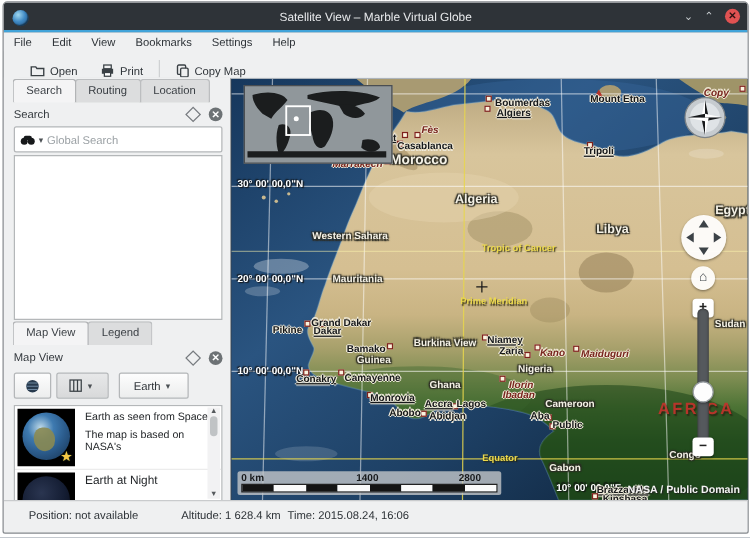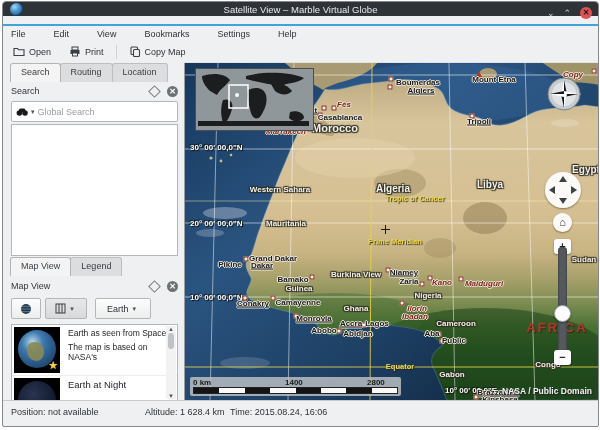--- a/index.html
+++ b/index.html
@@ -1,37 +1,37 @@
 <!DOCTYPE html>
 <html><head>
 <meta charset="utf-8">
 <style>
   html,body{margin:0;padding:0;background:#fff;width:600px;height:430px;overflow:hidden;
     font-family:"Liberation Sans",sans-serif;}
   .window{position:absolute;left:2px;top:1px;width:595px;height:424px;background:#eff0f1;
     border:1px solid #85898d;border-radius:4px 4px 2px 2px;overflow:hidden;}
   
-  .titlebar{position:absolute;left:0;top:0;right:0;height:14px;background:#2e3338;
+  .titlebar{position:absolute;left:0;top:0;right:0;height:24px;background:#2e3338;
     display:flex;align-items:center;}
   .titlebar .appicon{width:13px;height:13px;margin-left:7px;border-radius:50%;
     background:radial-gradient(circle at 35% 30%, #9fd7f0 0%, #3f89c4 45%, #1f4e7d 100%);
     box-shadow:inset -1px -1px 1px rgba(0,0,0,.5);}
   .titlebar .title{position:absolute;left:0;right:0;text-align:center;color:#e8eaec;
     font-size:9.5px;}
   .tb-btns{position:absolute;right:6px;top:0;height:22px;display:flex;align-items:center;gap:9px;}
   .tb-chev{color:#cdd2d5;font-size:9px;line-height:9px;cursor:default;}
   .tb-close{width:12px;height:12px;border-radius:50%;background:#e05252;color:#2c1212;
     font-size:8px;line-height:12px;text-align:center;font-weight:bold;}
   .bluebar{position:absolute;left:0;top:22px;right:0;height:2px;background:#41a3d9;}
   
   .menubar{position:absolute;left:0;top:24px;right:0;height:15px;display:flex;
-    align-items:center;gap:12px;background:#eff0f1;}
+    align-items:center;gap:0;background:#eff0f1;}
   .menubar span{font-size:9px;color:#2e3338;padding:0 8px;}
-  .toolbar{position:absolute;left:1px;top:39px;right:0;height:21px;display:flex;
-    align-items:center;background:#eff0f1;border-bottom:1px solid #e2e3e5;}
+  .toolbar{position:absolute;left:12px;top:39px;right:0;height:21px;display:flex;
+    align-items:flex-end;background:#eff0f1;border-bottom:1px solid #e2e3e5;}
   .tool{display:flex;align-items:center;gap:4px;font-size:9px;color:#2e3338;padding:0 9px;}
   .tool svg{display:block;}
   .tsep{width:1px;height:14px;background:#cfd1d3;margin:0 3px;}
   
   .sidebar{position:absolute;left:0;top:60px;width:181px;height:338px;background:#eff0f1;}
   .tabs{position:absolute;left:7px;right:0;height:19px;display:flex;}
   .tab{font-size:9px;color:#3a3f44;padding:3px 10px 2px;border:1px solid #bcbec0;
     border-bottom:none;border-radius:3px 3px 0 0;background:#dcddde;margin-right:-1px;}
   .tab.active{background:#f4f4f5;border-color:#b2b4b6;position:relative;z-index:2;}
   .dockhead{position:absolute;left:8px;right:6px;height:16px;display:flex;align-items:center;}
@@ -330,37 +330,37 @@
 
     <div id="label-layer" style="position:absolute;left:0;top:0;width:414px;height:337px;">
         <div class="lbl coord" style="left: 5px; top: 84px;">30° 00' 00,0"N</div>
         <div class="lbl coord" style="left: 5px; top: 160px;">20° 00' 00,0"N</div>
         <div class="lbl coord" style="left: 5px; top: 234px;">10° 00' 00,0"N</div>
         <div class="lbl coord" style="left: 260px; top: 327px;">10° 00' 00,0"E</div>
         <div class="lbl yellow" style="left: 230px; top: 135px;">Tropic of Cancer</div>
         <div class="lbl yellow" style="left: 210px; top: 178px;">Prime Meridian</div>
         <div class="lbl yellow" style="left: 215px; top: 303px;">Equator</div>
         <div class="lbl country" style="left: 150px; top: 65px; font-size: 11px;">Morocco</div>
-        <div class="lbl country" style="left: 208px; top: 97px; font-size: 10px; margin-top: 28px;">Algeria</div>
+        <div class="lbl country" style="left: 196px; top: 97px; font-size: 10px;">Algeria</div>
         <div class="lbl country" style="left: 305px; top: 121px; font-size: 10px;">Libya</div>
         <div class="lbl country" style="left: 401px; top: 106px; font-size: 10px;">Egypt</div>
         <div class="lbl country" style="left: 95px; top: 126px;">Western Sahara</div>
         <div class="lbl country" style="left: 101px; top: 160px;">Mauritania</div>
         <div class="lbl country" style="left: 171px; top: 211px;">Burkina View</div>
         <div class="lbl country" style="left: 114px; top: 225px;">Guinea</div>
         <div class="lbl country" style="left: 171px; top: 245px;">Ghana</div>
         <div class="lbl country" style="left: 243px; top: 232px;">Nigeria</div>
         <div class="lbl country" style="left: 271px; top: 260px;">Cameroon</div>
         <div class="lbl country" style="left: 267px; top: 311px;">Gabon</div>
         <div class="lbl country" style="left: 363px; top: 301px;">Congo</div>
         <div class="lbl country" style="left: 399px; top: 196px;">Sudan</div>
         <div class="mk" style="left: 139px; top: 45px;"></div>
         <div class="lbl capital" style="left: 121px; top: 47px;">Rabat</div>
         <div class="mk" style="left: 205px; top: 24px;"></div>
-        <div class="lbl capital" style="left: 236px; top: 27px; text-decoration: underline;">Algiers</div>
+        <div class="lbl capital" style="left: 226px; top: 27px; text-decoration: underline;">Algiers</div>
         <div class="mk" style="left: 287px; top: 53px;"></div>
         <div class="lbl capital" style="left: 294px; top: 58px;">Tripoli</div>
         <div class="mk" style="left: 73px; top: 196px;"></div>
         <div class="lbl capital" style="left: 77px; top: 202px;">Dakar</div>
         <div class="mk" style="left: 60px; top: 235px;"></div>
         <div class="lbl capital" style="left: 68px; top: 240px;">Conakry</div>
         <div class="mk" style="left: 111px; top: 253px;"></div>
         <div class="lbl capital" style="left: 129px; top: 255px;">Monrovia</div>
         <div class="mk" style="left: 179px; top: 262px;"></div>
         <div class="lbl capital" style="left: 166px; top: 260px;">Accra</div>
@@ -466,17 +466,17 @@
           <i></i>
           <i></i>
           <i></i>
           <i></i>
           <i></i>
       </div>
     </div>
   </div>
 
   <div class="statusbar">
-    <span style="left:8px;">Position: not available</span>
+    <span style="left:20px;">Position: not available</span>
     <span style="left:142px;">Altitude: 1 628.4 km</span>
     <span style="left:227px;">Time: 2015.08.24, 16:06</span>
   </div>
 </div>
 
 </body></html>

